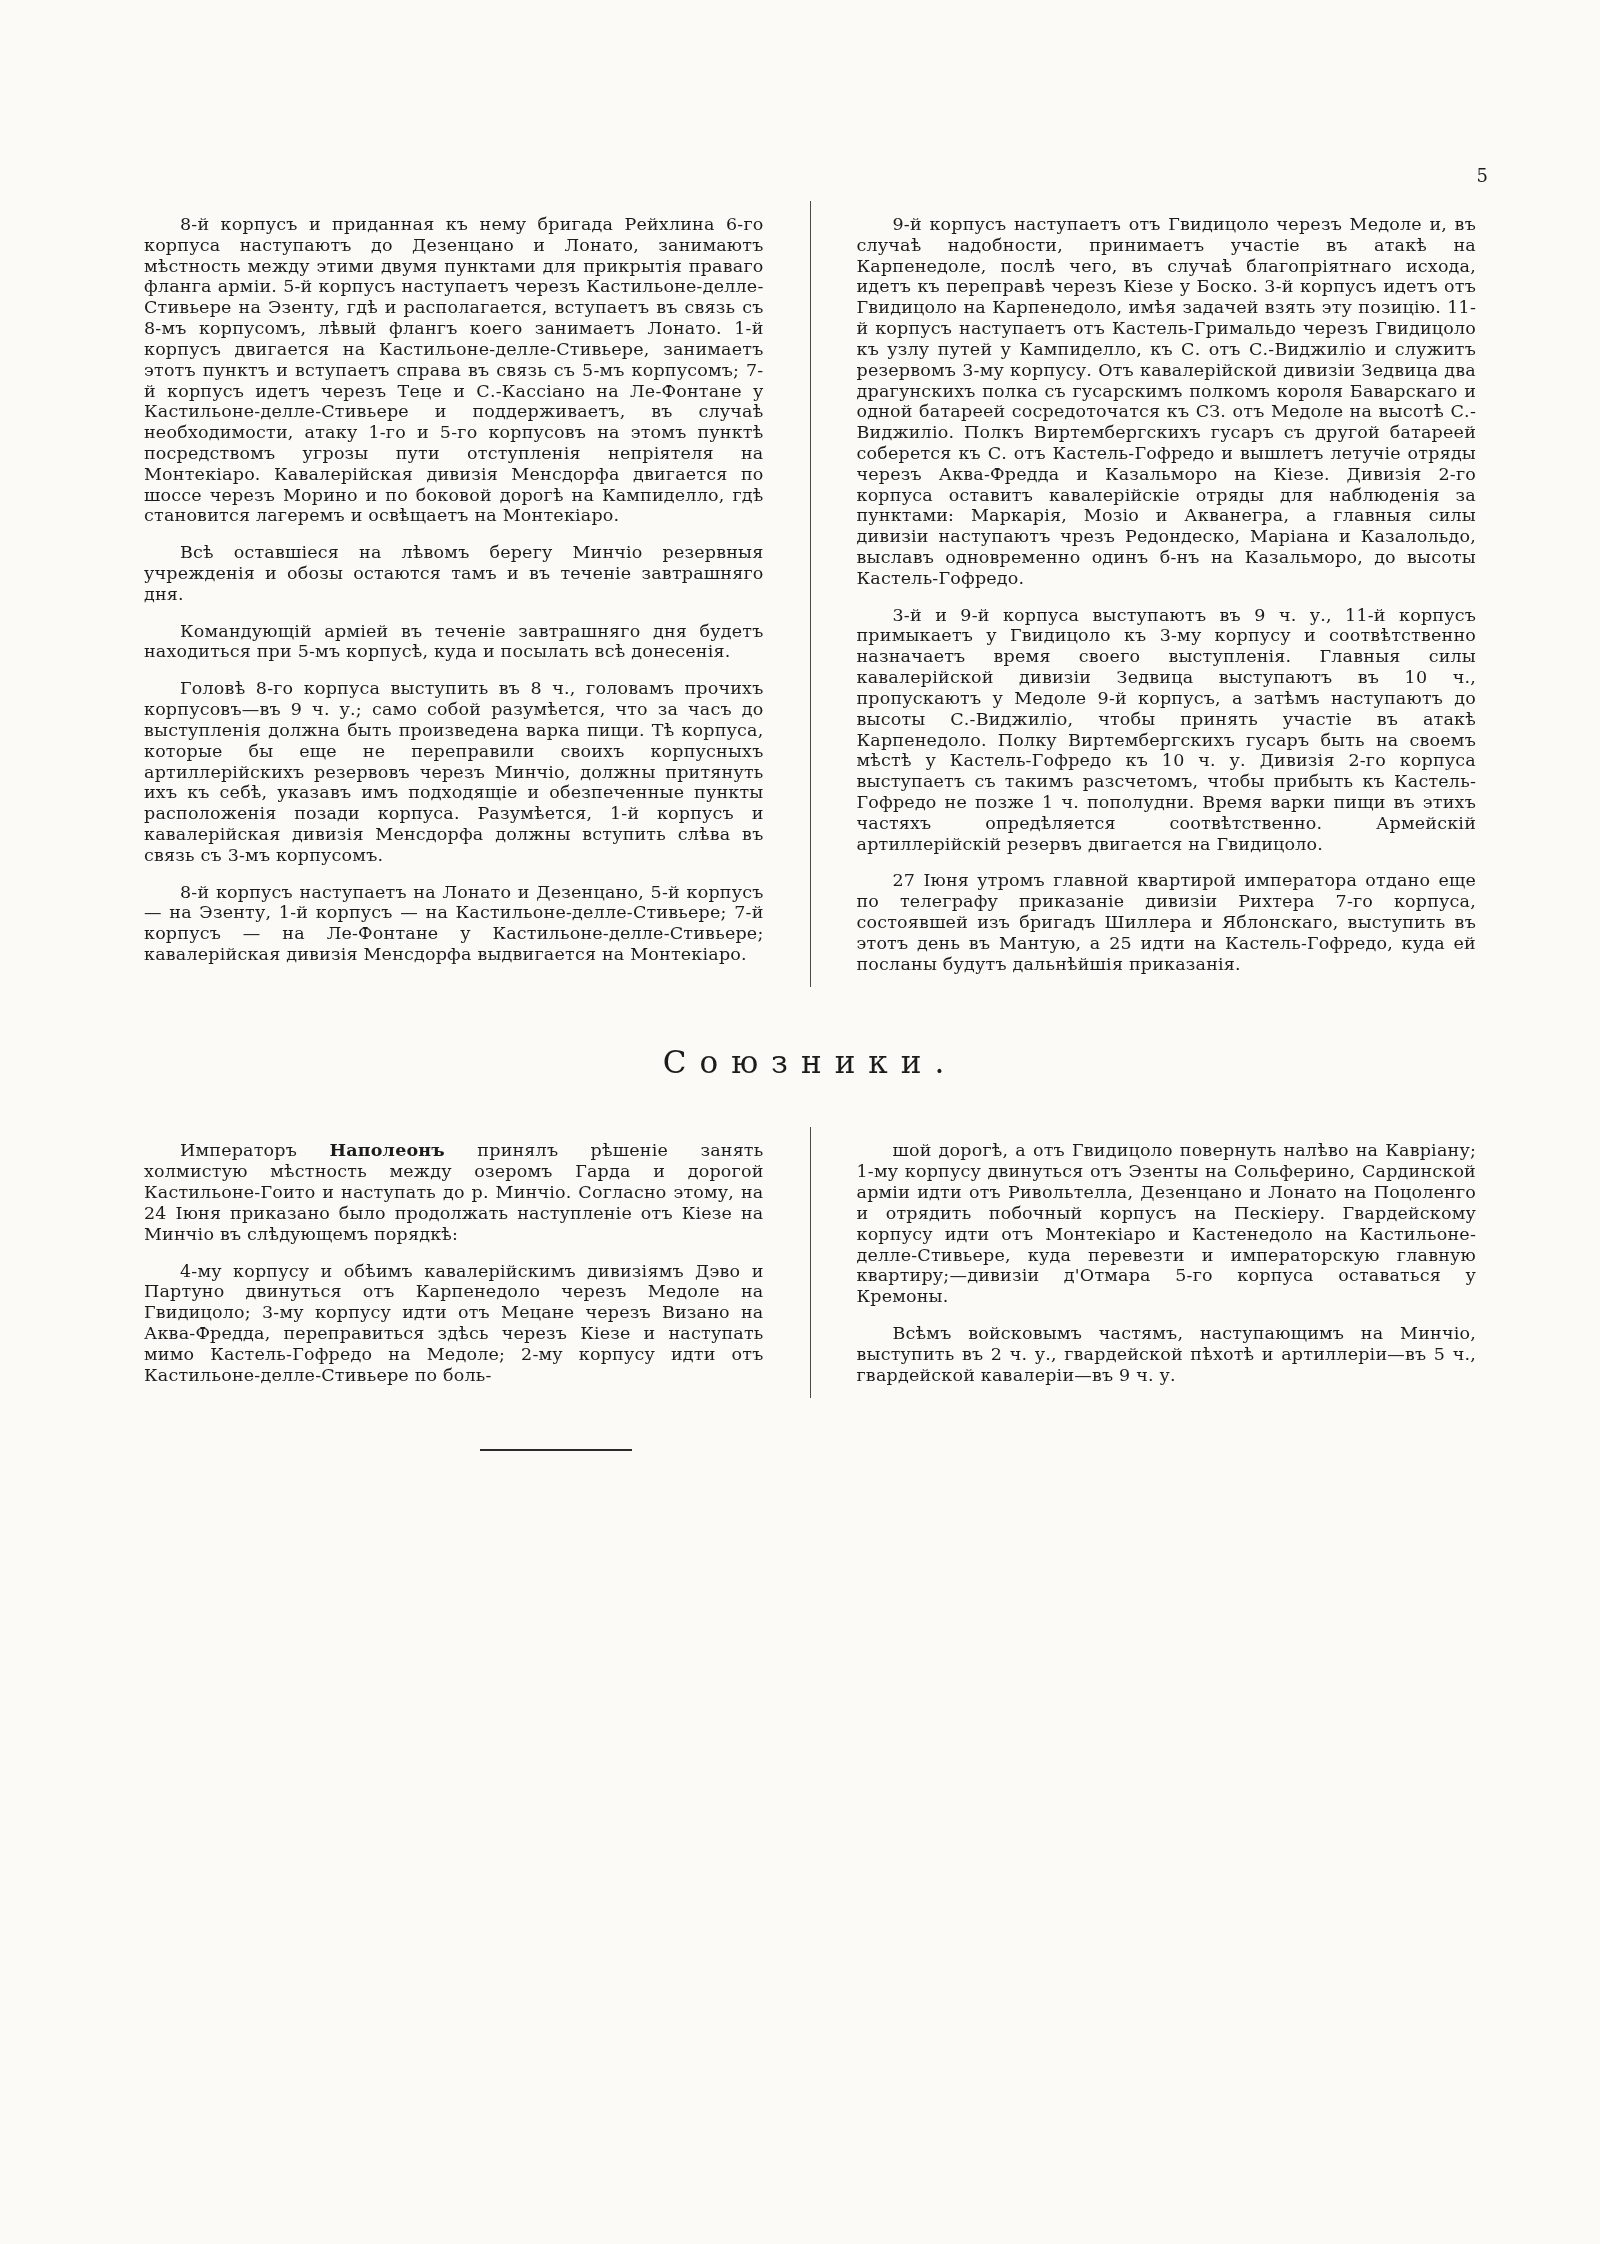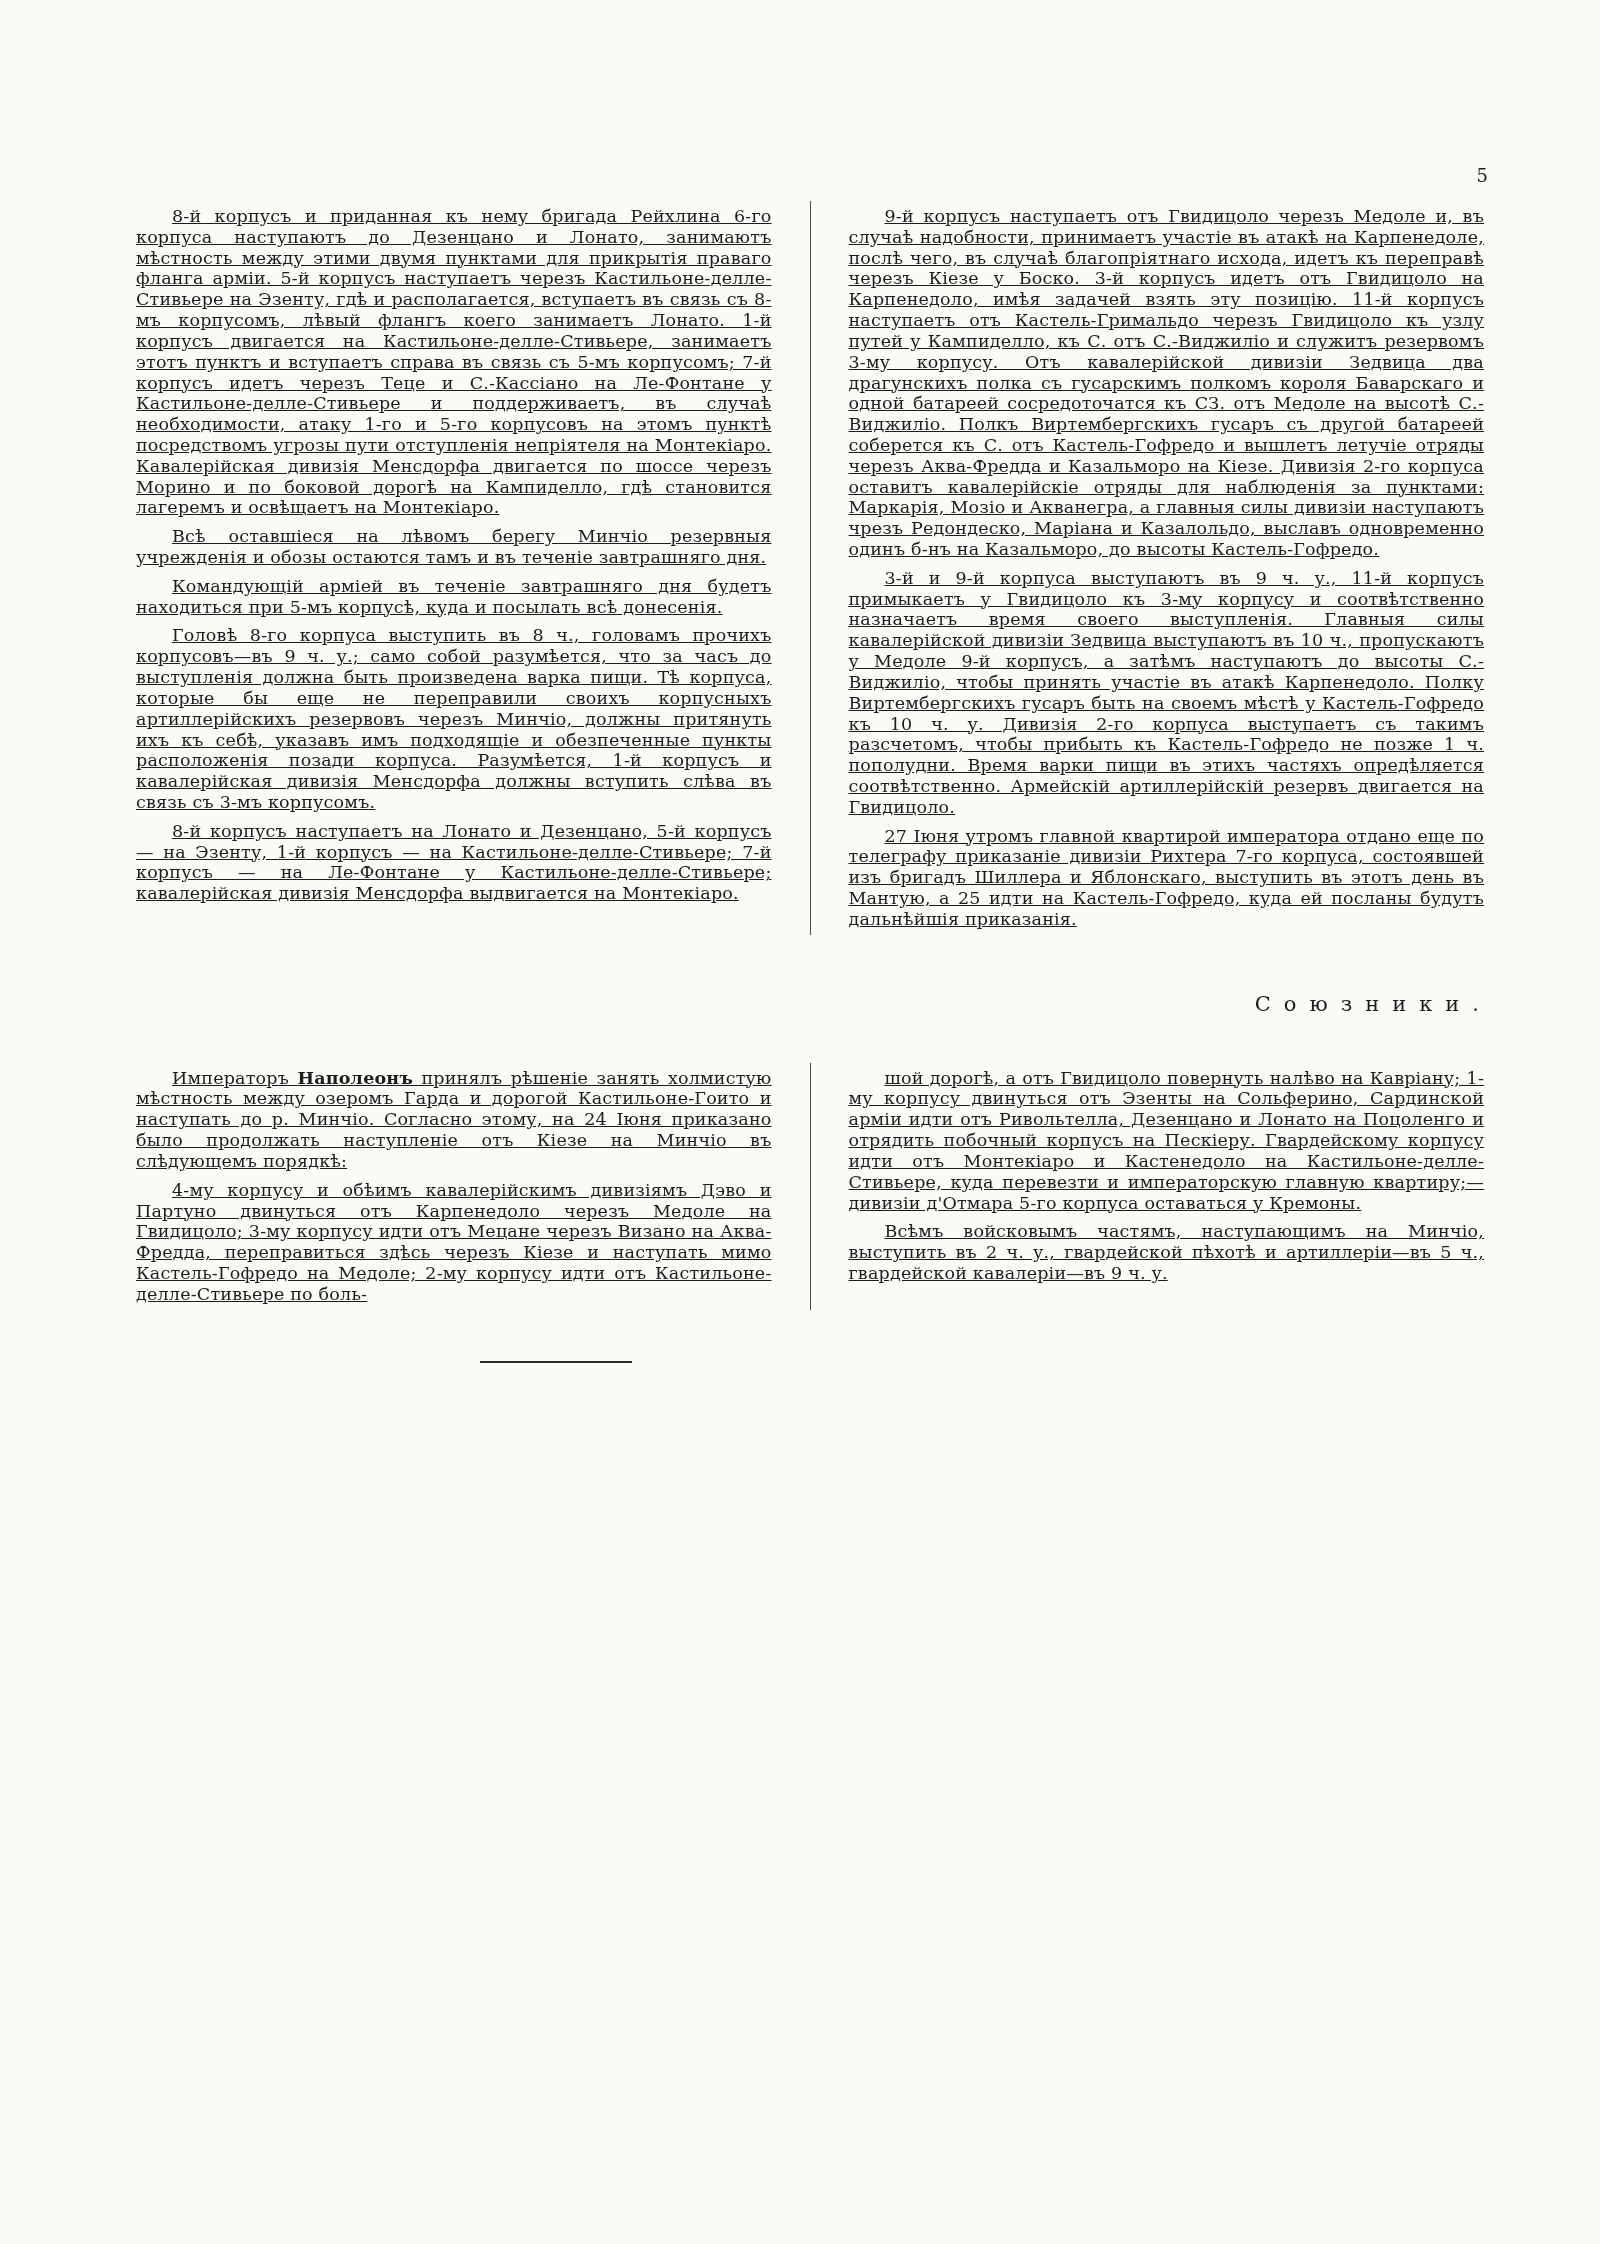--- a/index.html
+++ b/index.html
@@ -34,36 +34,35 @@
     align-items: stretch;
   }
   .col {
     flex: 1 1 0;
     text-align: justify;
     font-size: 17.5px;
     line-height: 1.19;
     letter-spacing: 0.2px;
   }
   .col p {
-    margin: 8px;
+    margin: 16px;
     text-indent: 36px;
-    text-decoration: underline;
   }
   .col-divider {
     width: 1px;
     background: #4c4a46;
     margin: 3px 30px;
   }
   .b {
     font-weight: bold;
   }
   .section-heading {
     margin: 54px 0 44px 0;
-    text-align: right;
-    font-size: 21px;
+    text-align: center;
+    font-size: 31px;
     font-weight: normal;
     letter-spacing: 13px;
   }
   .end-rule {
     height: 2px;
     width: 152px;
     background: #2b2a28;
     margin: 48px 0 0 352px;
   }
 </style>

